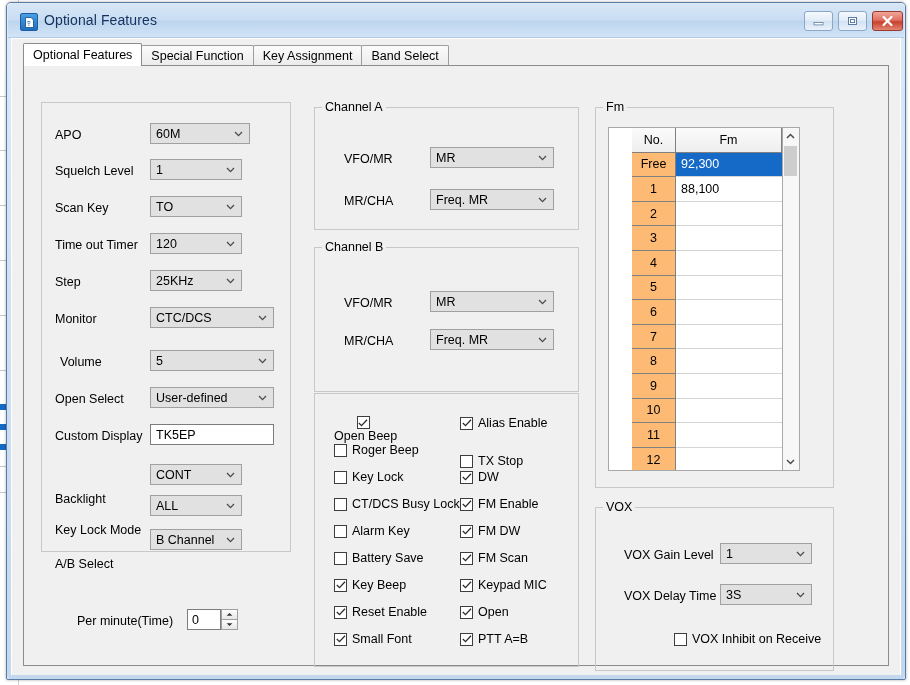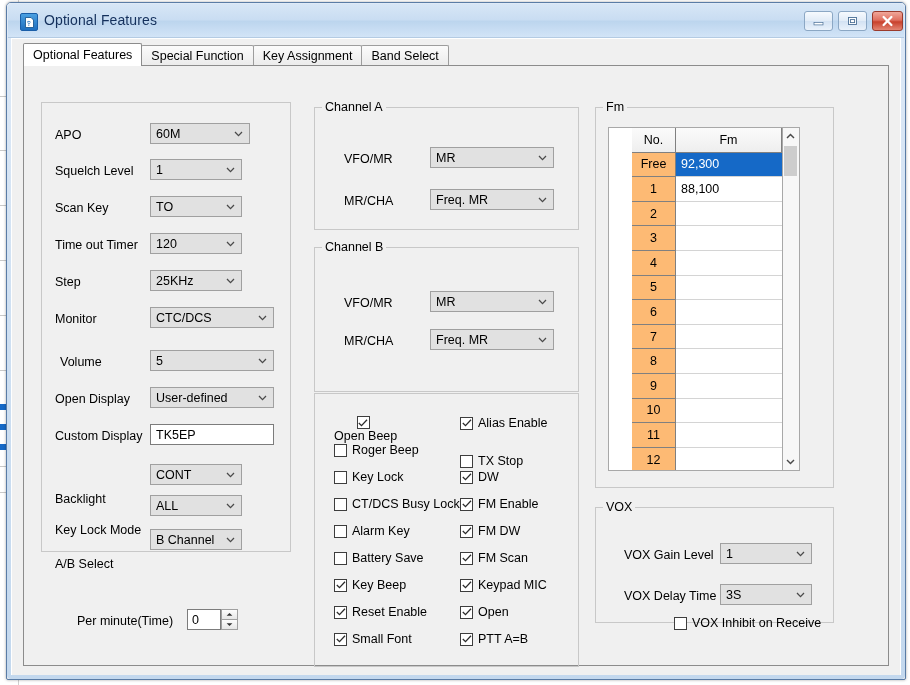--- a/index.html
+++ b/index.html
@@ -401,21 +401,21 @@
       <div class="lbl" style="left:36px; top:289px;">Volume</div>
       <div class="combo" style="left:126px; top:284px; width:124px;">
         <span class="cval">5</span>
         <span class="carrow">
             <svg width="9" height="6" viewBox="0 0 9 6">
               <path d="M1 1 L4.5 4.6 L8 1" fill="none" stroke="#4a4a4a" stroke-width="1.3"></path>
             </svg>
           </span>
       </div>
 
-      <div class="lbl" style="left:31px; top:326px;">Open Display</div>
+      <div class="lbl" style="left:31px; top:326px;">Open Select</div>
       <div class="combo" style="left:126px; top:321px; width:124px;">
         <span class="cval">User-defined</span>
         <span class="carrow">
             <svg width="9" height="6" viewBox="0 0 9 6">
               <path d="M1 1 L4.5 4.6 L8 1" fill="none" stroke="#4a4a4a" stroke-width="1.3"></path>
             </svg>
           </span>
       </div>
 
       <div class="lbl" style="left:31px; top:363px;">Custom Display</div>
@@ -711,41 +711,41 @@
             </svg>
         </div>
         <div class="sb-thumb" style="top:18px; height:30px;"></div>
         <div class="sb-arrow" style="top:326px;">
           <svg width="9" height="6" viewBox="0 0 9 6">
               <path d="M1 1 L4.5 4.6 L8 1" fill="none" stroke="#4a4a4a" stroke-width="1.4"></path>
             </svg>
         </div>
       </div>
 
-      <div class="grp" style="left:571px; top:441px; width:239px; height:116px;">
+      <div class="grp" style="left:571px; top:441px; width:239px; height:164px;">
         <span class="legend">VOX</span>
       </div>
       <div class="lbl" style="left:600px; top:482px;">VOX Gain Level</div>
       <div class="combo" style="left:696px; top:477px; width:92px;">
         <span class="cval">1</span>
         <span class="carrow">
             <svg width="9" height="6" viewBox="0 0 9 6">
               <path d="M1 1 L4.5 4.6 L8 1" fill="none" stroke="#4a4a4a" stroke-width="1.3"></path>
             </svg>
           </span>
       </div>
       <div class="lbl" style="left:600px; top:523px;">VOX Delay Time</div>
       <div class="combo" style="left:696px; top:518px; width:92px;">
         <span class="cval">3S</span>
         <span class="carrow">
             <svg width="9" height="6" viewBox="0 0 9 6">
               <path d="M1 1 L4.5 4.6 L8 1" fill="none" stroke="#4a4a4a" stroke-width="1.3"></path>
             </svg>
           </span>
       </div>
-      <div class="cb" style="left:650px; top:550px;">
+      <div class="cb" style="left:650px; top:566px;">
         <span class="box"></span>
         <span>VOX Inhibit on Receive</span>
       </div>
 
     </div>
   </div>
 </div>
 
 </body></html>

